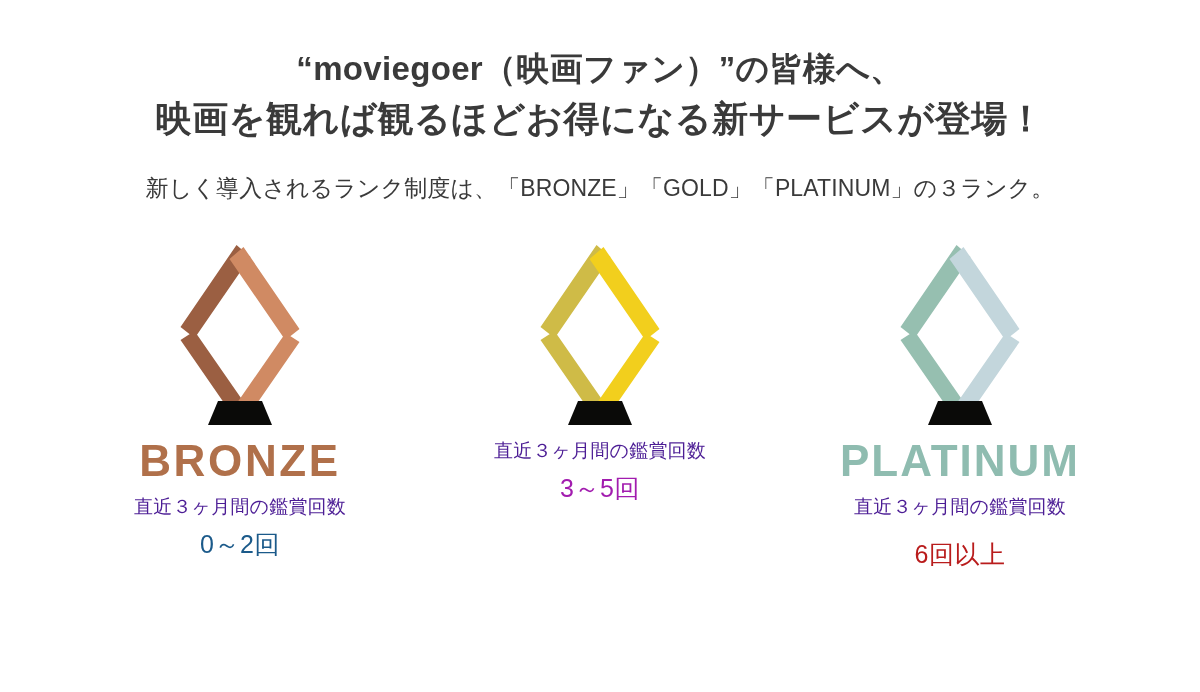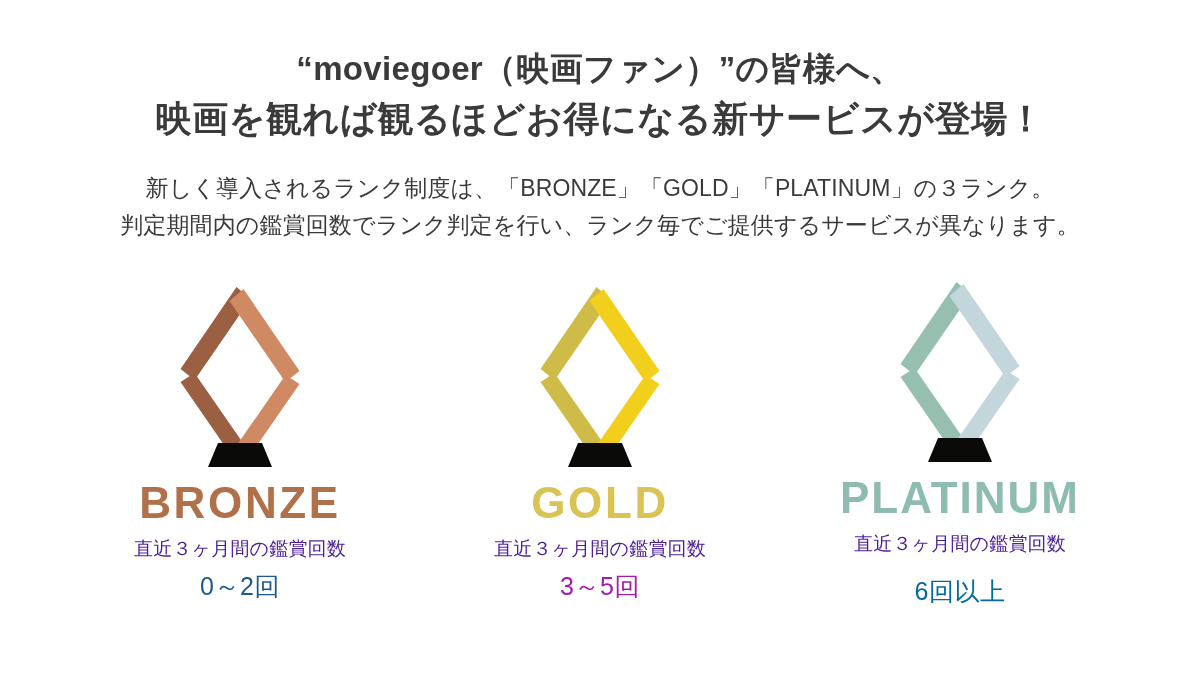--- a/index.html
+++ b/index.html
@@ -51,21 +51,21 @@
     line-height: 1.62;
     color: #3a3a3a;
     letter-spacing: 0.005em;
     white-space: nowrap;
   }
 
   
   .ranks {
     display: flex;
     justify-content: center;
-    align-items: center;
+    align-items: flex-start;
     margin-top: 34px;
     padding: 0 20px;
   }
   .rank {
     width: 360px;
     display: flex;
     flex-direction: column;
     align-items: center;
   }
 
@@ -108,21 +108,20 @@
 
 <div class="page">
 
   <div class="headline">
     <div class="headline-line l1">“moviegoer（映画ファン）”の皆様へ、</div>
     <div class="headline-line l2">映画を観れば観るほどお得になる新サービスが登場！</div>
   </div>
 
   <div class="lead">
     <div class="lead-line">新しく導入されるランク制度は、「BRONZE」「GOLD」「PLATINUM」の３ランク。</div>
-    <div class="lead-line">判定期間内の鑑賞回数でランク判定を行い、ランク毎でご提供するサービスが異なります。</div>
   </div>
 
   <div class="ranks">
 
     <div class="rank">
       <svg class="trophy" viewBox="0 0 140 186">
         <g>
           <path d="M66.5 4 L10.5 86 L24.5 97 L27.5 93 L80.5 16 Z
                    M10.5 99 L66.5 180 L80 170 L24.5 90 Z" fill="#9B5F42"></path>
           <path d="M73.5 6 L129.5 88 L115.5 99 L112.5 95 L59.5 18 Z
@@ -138,34 +137,33 @@
     <div class="rank">
       <svg class="trophy" viewBox="0 0 140 186">
         <g>
           <path d="M66.5 4 L10.5 86 L24.5 97 L27.5 93 L80.5 16 Z
                    M10.5 99 L66.5 180 L80 170 L24.5 90 Z" fill="#CFBB47"></path>
           <path d="M73.5 6 L129.5 88 L115.5 99 L112.5 95 L59.5 18 Z
                    M129.5 101 L73.5 182 L60 172 L115.5 92 Z" fill="#F2CF1D"></path>
         </g>
         <path d="M48 160 L92 160 L102 184 L38 184 Z" fill="#0A0A08"></path>
       </svg>
-      <div class="rank-name gold" style="color: rgb(217, 195, 85);">GOLD</div>
       <div class="rank-caption">直近３ヶ月間の鑑賞回数</div>
       <div class="rank-count" style="color: #a21caf;">3～5回</div>
     </div>
 
     <div class="rank">
       <svg class="trophy" viewBox="0 0 140 186">
         <g>
           <path d="M66.5 4 L10.5 86 L24.5 97 L27.5 93 L80.5 16 Z
                    M10.5 99 L66.5 180 L80 170 L24.5 90 Z" fill="#96BFB0"></path>
           <path d="M73.5 6 L129.5 88 L115.5 99 L112.5 95 L59.5 18 Z
                    M129.5 101 L73.5 182 L60 172 L115.5 92 Z" fill="#C3D6DC"></path>
         </g>
         <path d="M48 160 L92 160 L102 184 L38 184 Z" fill="#0A0A08"></path>
       </svg>
       <div class="rank-name platinum" style="color: rgb(143, 188, 176);">PLATINUM</div>
       <div class="rank-caption">直近３ヶ月間の鑑賞回数</div>
-      <div class="rank-count" style="color: #0369a1; margin-top: 20px;">6回以上</div>
+      <div class="rank-count" style="color: #b91c1c; margin-top: 20px;">6回以上</div>
     </div>
 
   </div>
 </div>
 
 </body></html>

